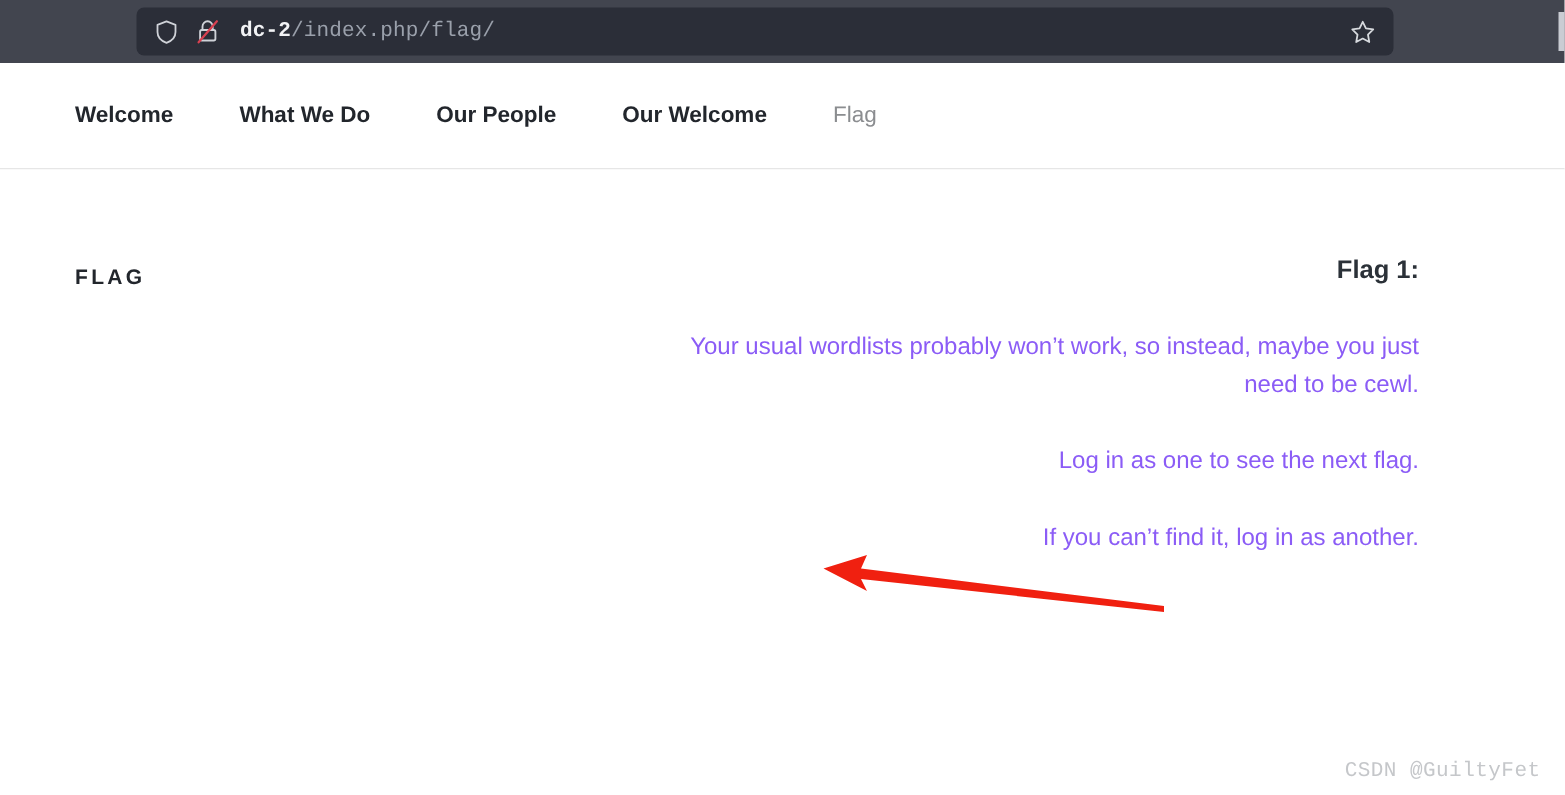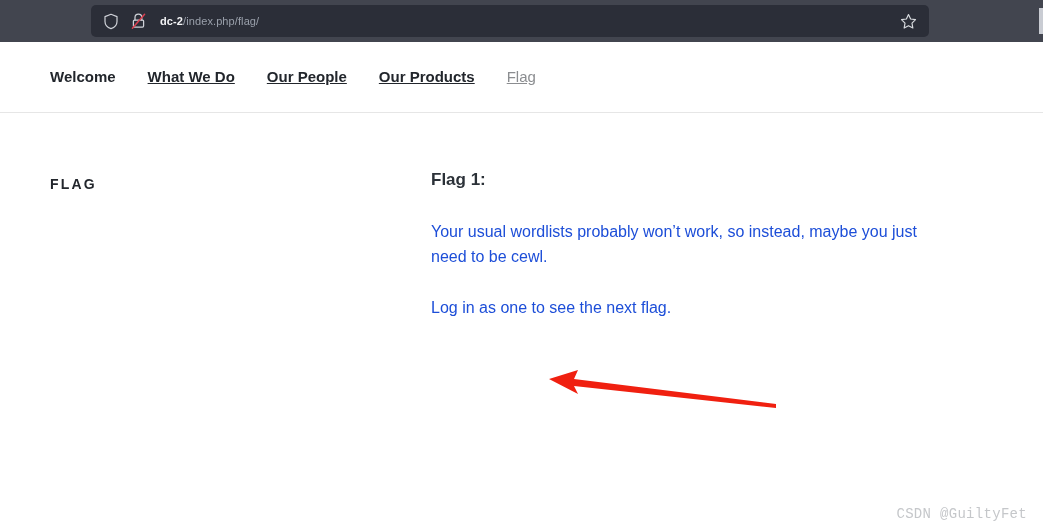--- a/index.html
+++ b/index.html
@@ -42,25 +42,25 @@
     display: flex;
     align-items: center;
     justify-content: center;
     flex: 0 0 auto;
   }
   .urlbar-icon.shield { margin-left: 7px; }
   .urlbar-icon.lock   { margin-left: 1px; }
 
   .url-text {
     margin-left: 9px;
-    font-size: 11px;
+    font-size: 14px;
     color: #9aa0ab;
     white-space: nowrap;
     letter-spacing: 0.1px;
-    font-family: Liberation Sans, sans-serif;
+    font-family: Liberation Mono, monospace;
   }
   .url-text .host { color: #f2f3f5; font-weight: 600; }
   .url-text .path { color: #9aa0ab; }
 
   .star-button {
     position: absolute;
     right: 8px;
     top: 4px;
     width: 26px;
     height: 24px;
@@ -97,21 +97,21 @@
   }
   .nav-item {
     font-size: 15px;
     font-weight: bold;
     color: #22262c;
     text-decoration: none;
     white-space: nowrap;
     cursor: pointer;
   }
   .nav-item + .nav-item { margin-left: 0; }
-  .nav-item.nav-sp1 { margin-left: 32px; text-decoration: underline; }
+  .nav-item.nav-sp1 { margin-left: 44px; }
   .nav-item.current {
     font-weight: normal;
     color: #8b8d90;
   }
 
   
   .content {
     position: absolute;
     left: 0;
     top: 113px;
@@ -126,33 +126,34 @@
     font-size: 14px;
     font-weight: bold;
     letter-spacing: 2.2px;
     color: #22262c;
   }
   .article {
     position: absolute;
     left: 431px;
     top: 55px;
     width: 515px;
+    text-align: right;
   }
   .article h2 {
     margin: 0;
     font-size: 17px;
     font-weight: bold;
     color: #2b3138;
     line-height: 24px;
   }
   .article p {
     margin: 26px 0 0 0;
     font-size: 16px;
     line-height: 25px;
-    color: #1d4ed8;
+    color: #8b5cf6;
   }
   .article p.p1 { margin-top: 27px; }
 
   
   .annotation-arrow {
     position: absolute;
     left: 540px;
     top: 250px;
     width: 250px;
     height: 55px;
@@ -204,33 +205,34 @@
   </div>
 
   <div class="chrome-right-edge"></div>
 </div>
 
 <div class="site-header">
   <nav class="nav">
     <a class="nav-item" href="#">Welcome</a>
     <a class="nav-item nav-sp1" href="#">What We Do</a>
     <a class="nav-item nav-sp1" href="#">Our People</a>
-    <a class="nav-item nav-sp1" href="#">Our Products</a>
+    <a class="nav-item nav-sp1" href="#">Our Welcome</a>
     <a class="nav-item nav-sp1 current" href="#">Flag</a>
   </nav>
 </div>
 
 <div class="content">
 
   <div class="page-title">FLAG</div>
 
   <article class="article">
     <h2>Flag 1:</h2>
     <p class="p1">Your usual wordlists probably won’t work, so instead, maybe you just need to be cewl.</p>
     <p>Log in as one to see the next flag.</p>
+    <p>If you can’t find it, log in as another.</p>
   </article>
 
   <svg class="annotation-arrow" viewBox="0 0 250 55">
     <polygon points="9,16 38,7 34,16 236,41 236,45 34,23 38,31" fill="#f02010"></polygon>
   </svg>
 </div>
 
 <div class="watermark">CSDN @GuiltyFet</div>
 
 </body></html>

